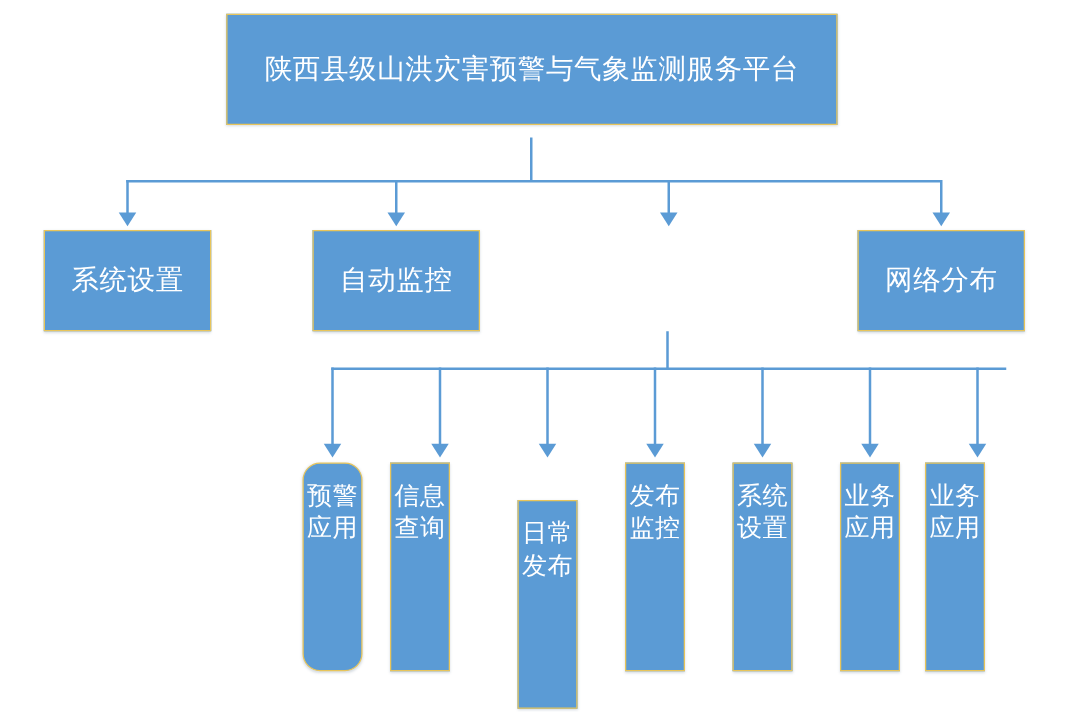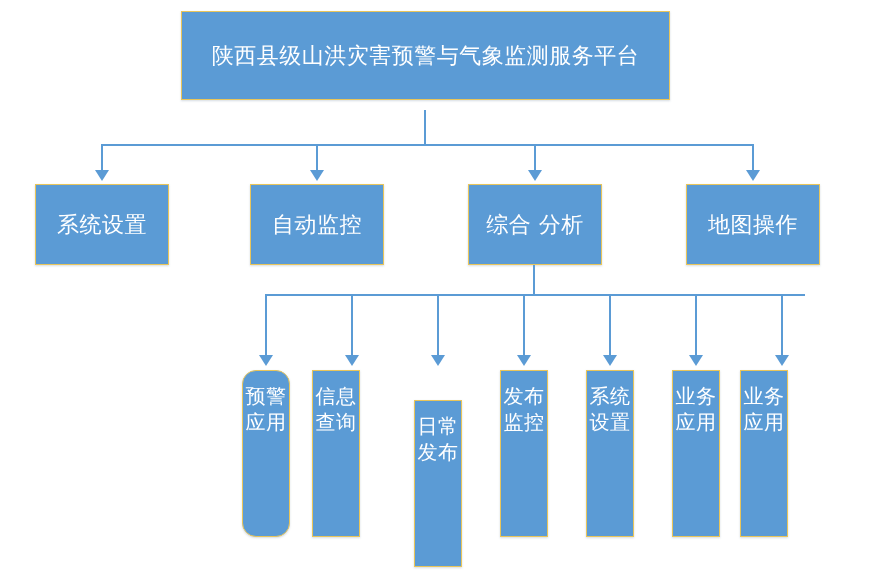--- a/index.html
+++ b/index.html
@@ -111,25 +111,22 @@
 
   <div class="conn conn-v" style="left:752px; top:144px; height:28px;"></div>
   <div class="arrow" style="left:746px; top:170px;"></div>
 
   <div class="node node-l2 l2-0">
     <span>系统设置</span>
   </div>
   <div class="node node-l2 l2-1">
     <span>自动监控</span>
   </div>
-  <div class="node node-l2 l2-2">
-    <span>综合 分析</span>
-  </div>
   <div class="node node-l2 l2-3">
-    <span>地图操作</span>
+    <span>网络分布</span>
   </div>
 
   <div class="conn conn-v" style="left:533px; top:265px; height:30px;"></div>
 
   <div class="conn conn-h" style="left:265px; top:294px; width:540px;"></div>
 
   <div class="conn conn-v" style="left:265px; top:294px; height:63px;"></div>
   <div class="arrow" style="left:259px; top:355px;"></div>
 
   <div class="conn conn-v" style="left:351px; top:294px; height:63px;"></div>

